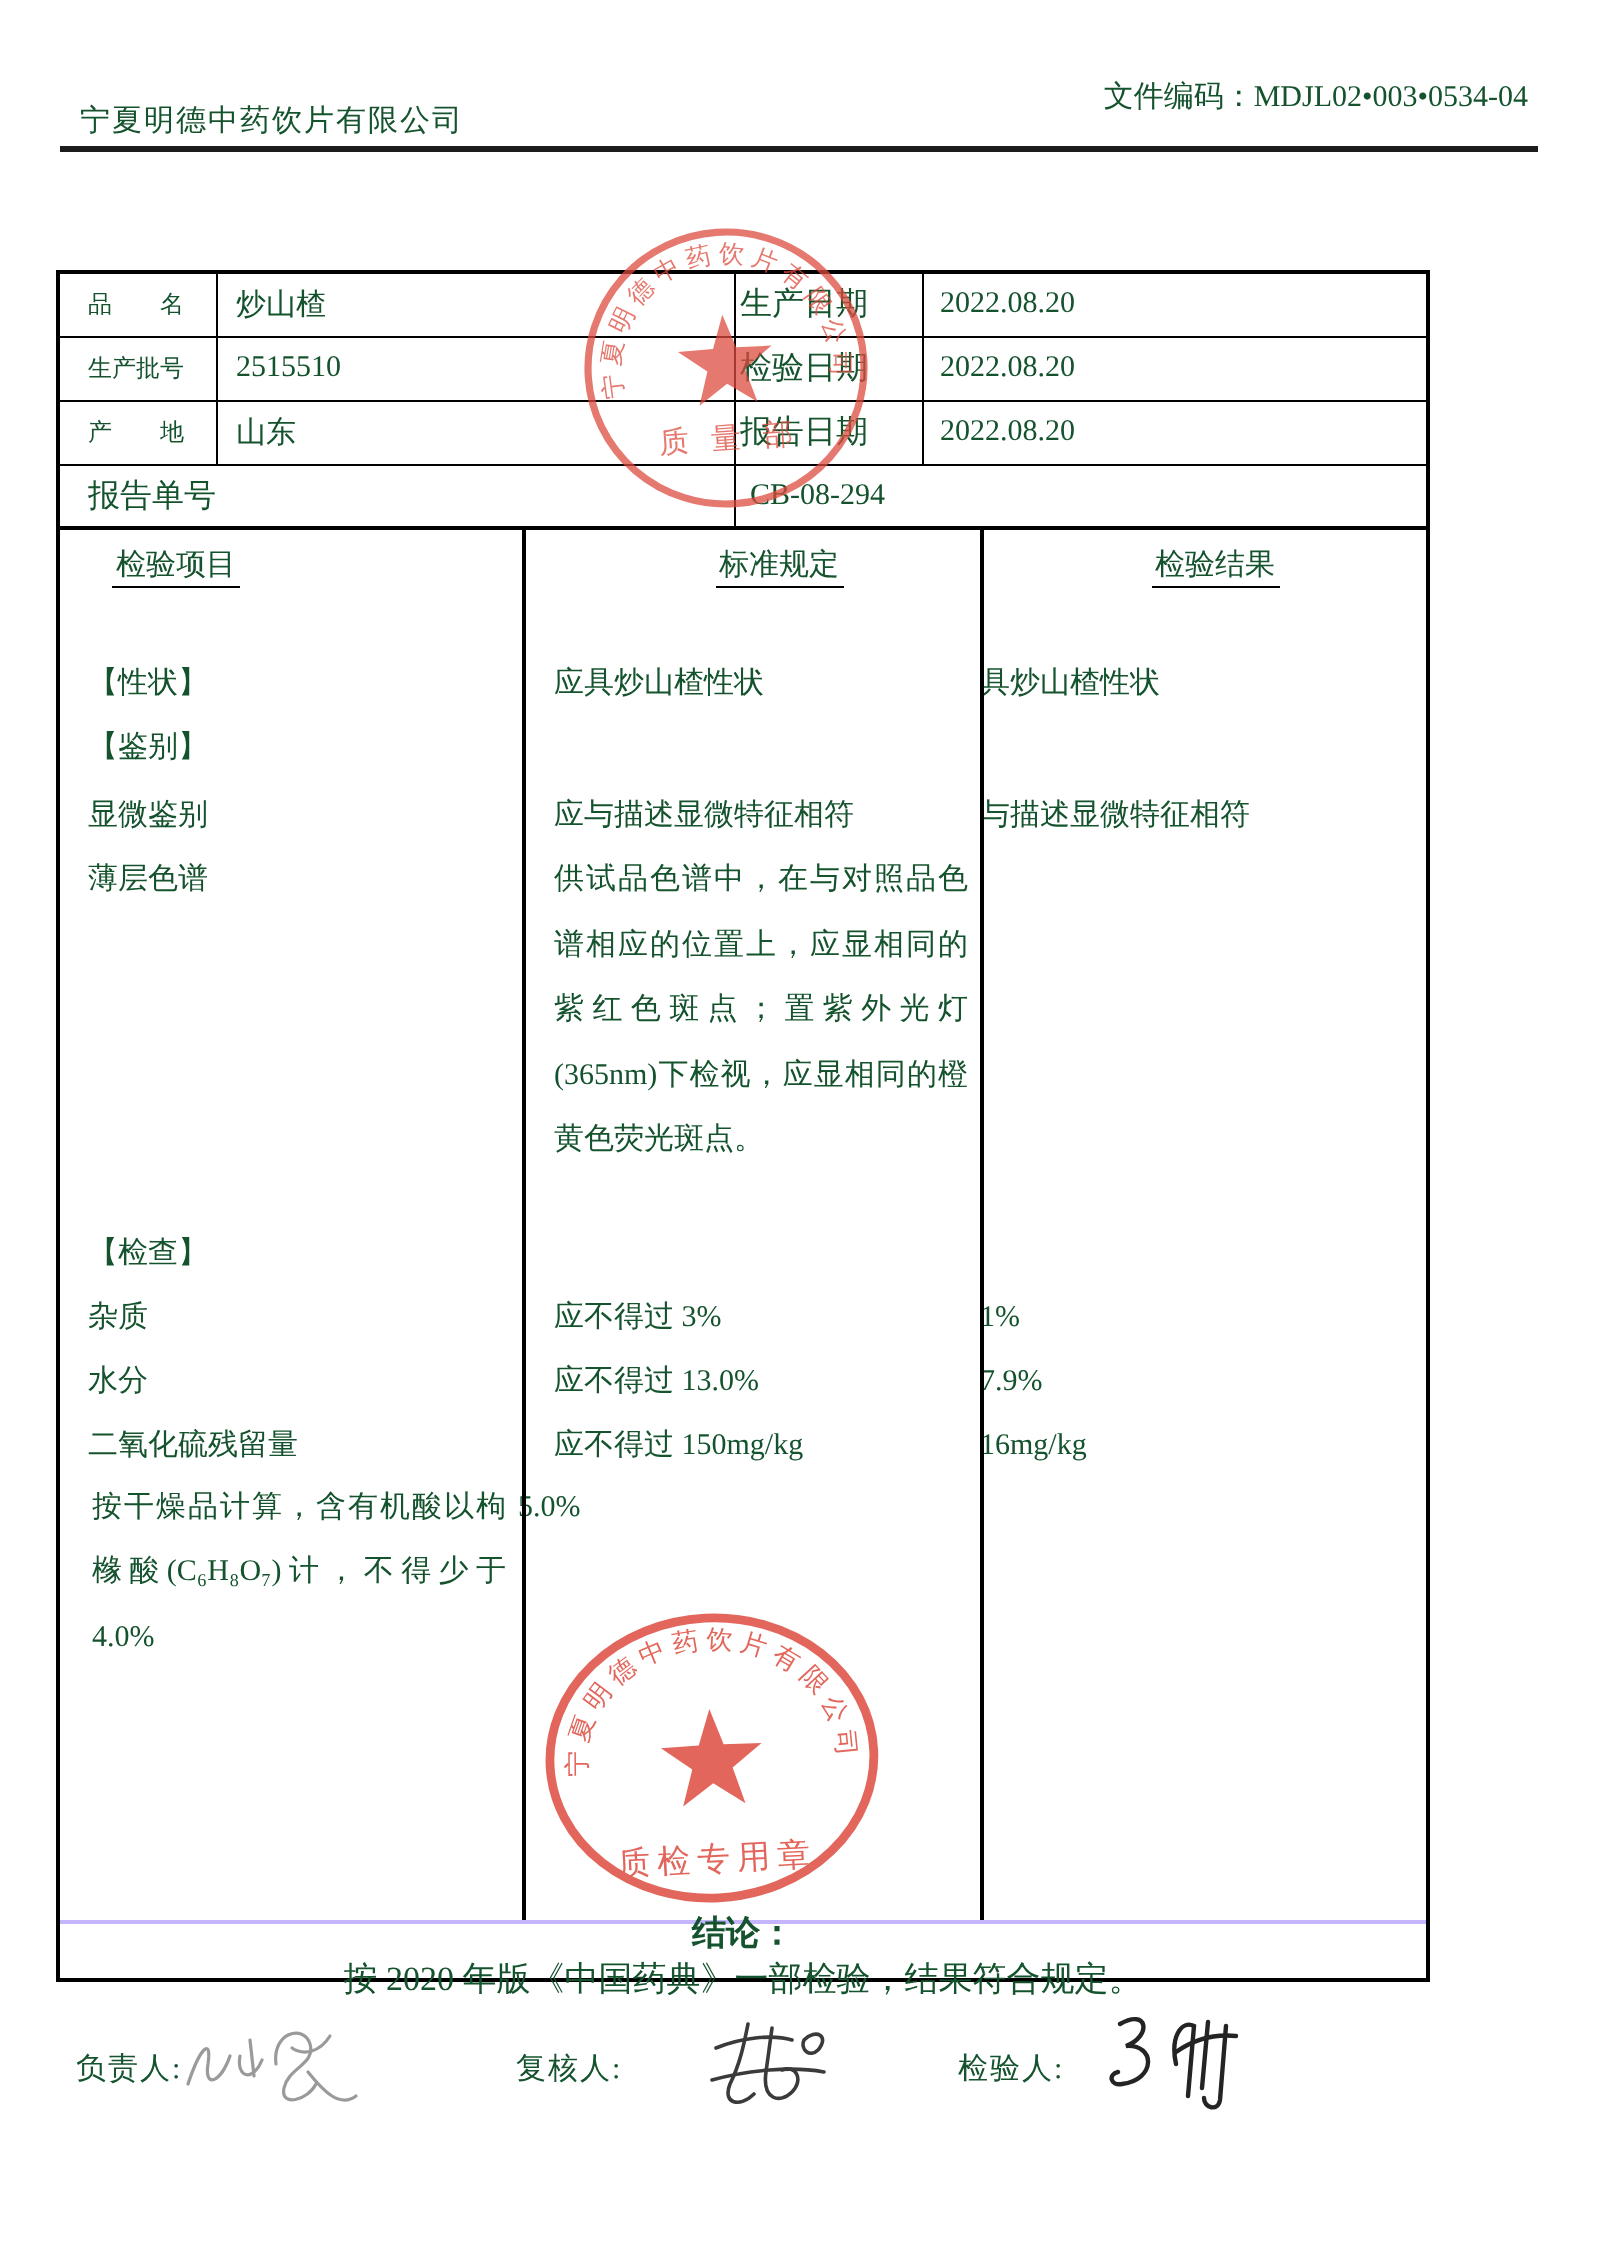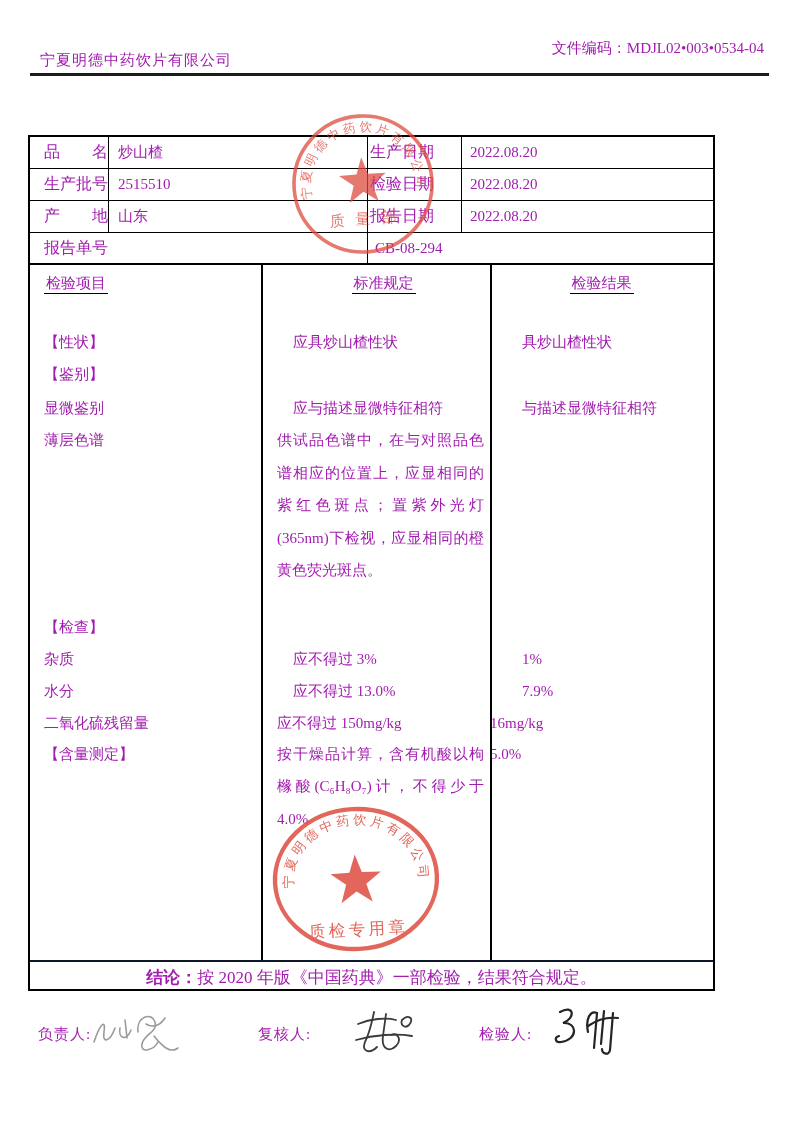--- a/index.html
+++ b/index.html
@@ -1,59 +1,59 @@
 <!DOCTYPE html>
 <html lang="zh"><head>
 <meta charset="utf-8">
 <style>
   * { margin:0; padding:0; box-sizing:border-box; }
   html,body { background:#ffffff; }
   .page {
     position:relative; width:800px; height:1131px; background:#ffffff;
-    font-family:"Liberation Serif","DejaVu Serif",serif; color:#a21caf;
+    font-family:"Liberation Serif","DejaVu Serif",serif; color:#14532d;
     overflow:hidden;
   }
   
   .hdr-company { position:absolute; left:40px; top:51px; font-size:15px; letter-spacing:1px; }
   .hdr-code    { position:absolute; right:36px; top:39px; font-size:15px; }
   .hdr-rule    { position:absolute; left:30px; top:73px; width:739px; height:3px; background:#1c1c1c; }
   .doc-title   { position:absolute; left:0; top:80px; width:100%; text-align:center;
                  font-family:"Liberation Sans","DejaVu Sans",sans-serif;
                  font-size:31px; font-weight:bold; letter-spacing:3px; }
   
   .tbl { position:absolute; left:28px; top:135px; width:687px; height:856px;
          border:2px solid #000; font-size:15px; }
   .info-row { display:flex; border-bottom:1.5px solid #000; height:32px; align-items:center; }
   .info-row:nth-child(4) { height:31px; }
   .cell { height:100%; display:flex; align-items:center; }
-  .cl  { width:79px;  padding-left:14px; border-right:1.5px solid #000; font-size:16px; }
+  .cl  { width:79px;  padding-left:14px; border-right:1.5px solid #000; font-size:12px; }
   .cv  { width:258px; padding-left:9px; }
   .cdl { width:95px;  padding-left:2px;  border-left:1.5px solid #000; border-right:1.5px solid #000; font-size:16px; }
   .cdv { flex:1; padding-left:8px; }
   .cl-wide { width:337px; padding-left:14px; font-size:16px; }
   .cv-wide { flex:1; padding-left:7px; border-left:1.5px solid #000; }
   
   .section { position:relative; height:696px; border-top:0.5px solid #000; }
   .vline { position:absolute; top:0; bottom:0; width:1.5px; background:#000; }
   .vline.v1 { left:231px; } .vline.v2 { left:460px; }
   .sec-row { display:flex; line-height:32px; }
   .c1 { width:231px; padding-left:14px; }
   .c2 { width:229px; padding-left:16px; padding-right:6px; }
   .c3 { flex:1;      padding-right:6px; }
   .sec-head { height:45px; padding-top:7px; line-height:22px; }
   .sec-head .c2, .sec-head .c3 { text-align:center; padding-right:0; }
-  .colhead { border-bottom:1px solid #000; padding:0 2px 2px 2px; }
+  .colhead { border-bottom:1px solid #000; padding:0 2px 2px 2px;margin-left:12px; }
   .just { text-align:justify; text-justify:inter-character; line-height:32.5px; }
-  .h32{height:32px;gap:16px;} .h34{height:34px;} .h31{height:31px;}
+  .h32{height:32px;} .h34{height:34px;} .h31{height:31px;}
   .mt16{margin-top:16px;} .mt24{margin-top:24px;}
   .blk-tlc { min-height:130px; }
   .blk-assay { min-height:64px; }
   
-  .conclusion { height:33px; border-top:2px solid #0f172a; display:flex; align-items:center;
-                justify-content:center; font-size:17px; }
+  .conclusion { height:33px; border-top:2px solid #c4b5fd; display:flex; align-items:center;
+                justify-content:center; font-size:17px;flex-direction:column; }
   .conclusion .lbl { font-weight:bold; }
   
   .stamp { position:absolute; pointer-events:none; }
   .stamp-top    { left:283px; top:112px; width:160px; height:148px; opacity:.74; }
   .stamp-bottom { left:270px; top:805px; width:172px; height:150px; opacity:.84; }
   
   .sig-label { position:absolute; font-size:15px; letter-spacing:1px; }
   .sig-svg { position:absolute; }
 </style>
 </head>
@@ -141,21 +141,20 @@
         <div class="c3">7.9%</div>
       </div>
 
       <div class="sec-row h31">
         <div class="c1">二氧化硫残留量</div>
         <div class="c2">应不得过 150mg/kg</div>
         <div class="c3">16mg/kg</div>
       </div>
 
       <div class="sec-row blk-assay">
-        <div class="c1">【含量测定】</div>
         <div class="c2 just">按干燥品计算，含有机酸以枸橼酸(C₆H₈O₇)计，不得少于 4.0%</div>
         <div class="c3">5.0%</div>
       </div>
     </div>
 
     <div class="conclusion">
       <span class="lbl">结论：</span>
       <span>按 2020 年版《中国药典》一部检验，结果符合规定。</span>
     </div>
   </div>

